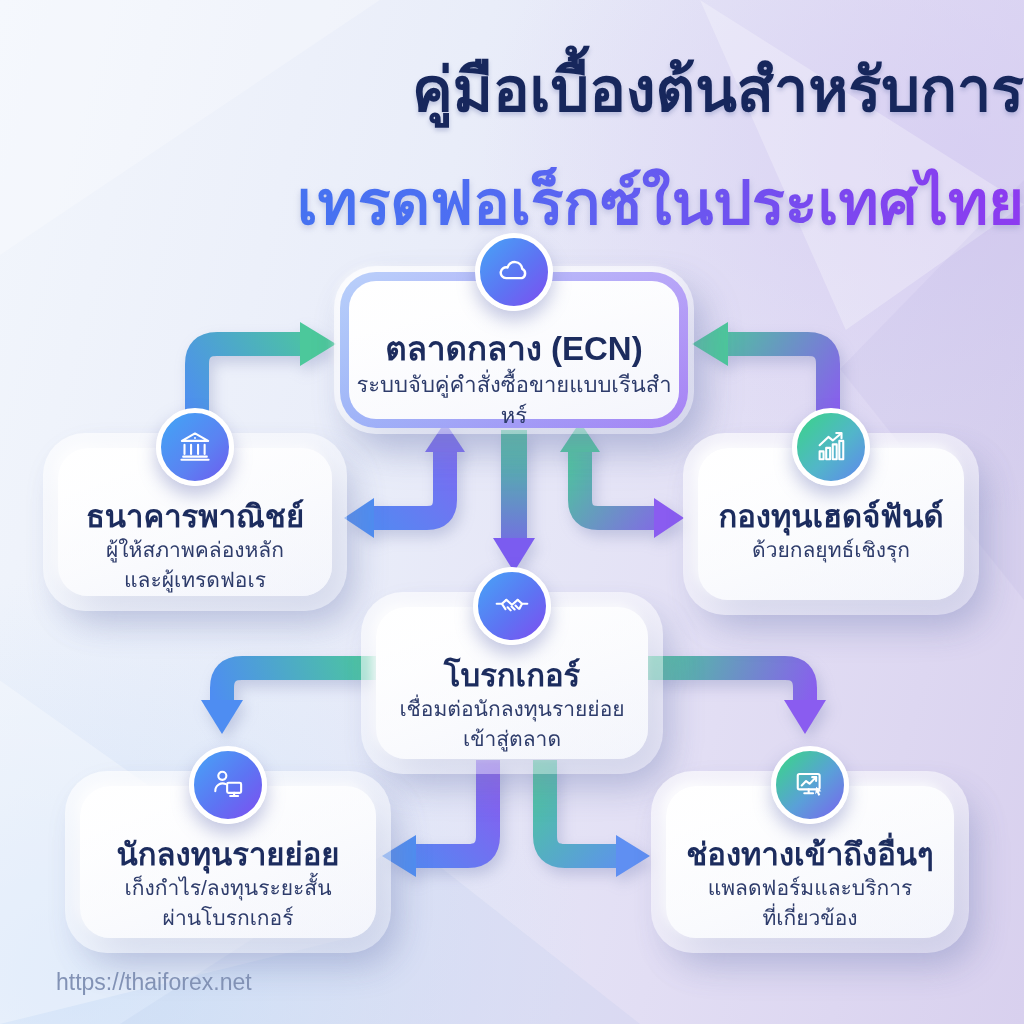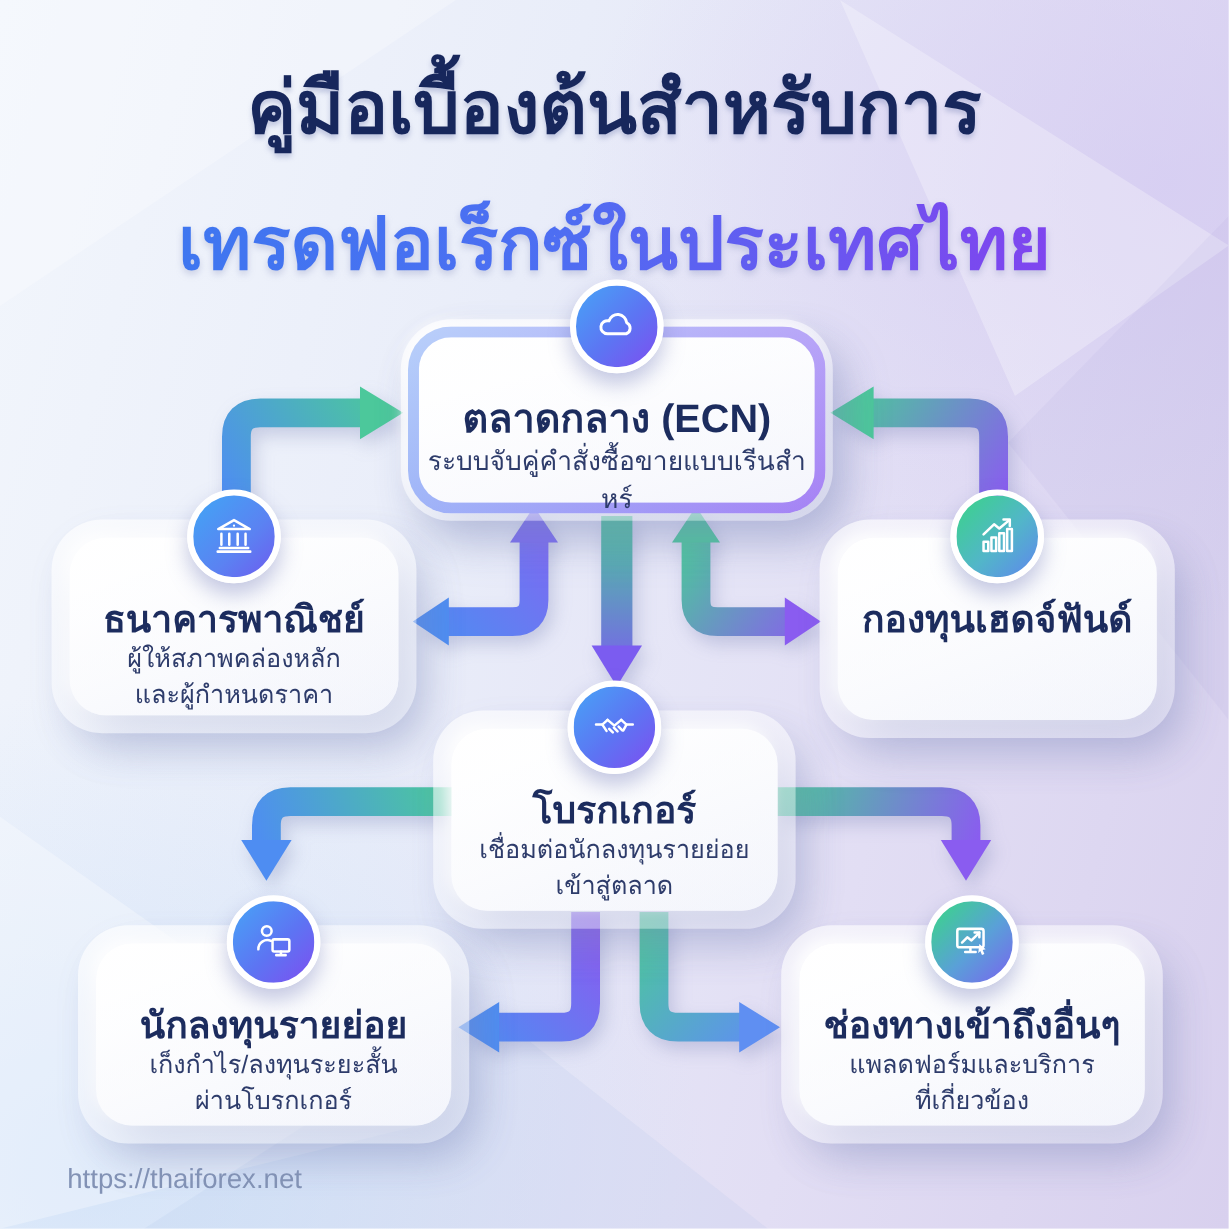--- a/index.html
+++ b/index.html
@@ -28,21 +28,21 @@
         background: rgba(255,255,255,.30);
         clip-path: polygon(0 100%, 0 15%, 100% 78%); }
   .f4 { left:120px; top:840px; width:520px; height:184px;
         background: rgba(150,180,230,.10);
         clip-path: polygon(0 100%, 55% 0, 100% 100%); }
   .f5 { left:0; top:0; width:380px; height:300px;
         background: rgba(255,255,255,.25);
         clip-path: polygon(0 0, 100% 0, 0 85%); }
 
   
-  .title-wrap { position:absolute; top:52px; left:0; width:100%; text-align:center; z-index:3; }
+  .title-wrap { position:absolute; top:52px; left:0; width:100%; text-align:right; z-index:3; }
   .title-line1 {
     font-size: 61px; font-weight: 800; letter-spacing: 0px;
     color: #17275c;
     text-shadow: 0 3px 4px rgba(110,120,175,.35);
     line-height: 1.25;
   }
   .title-line2 {
     font-size: 61px; font-weight: 800; line-height: 1.2;
     background: linear-gradient(90deg, #3a79ef 5%, #4d6ef2 45%, #7a49ef 80%, #8d3bf0 100%);
     -webkit-background-clip: text; background-clip: text;
@@ -238,39 +238,40 @@
         <circle cx="24" cy="13.8" r="1.1" fill="#ffffff" stroke="none"></circle>
         <path d="M12,21.5 V32 M19.5,21.5 V32 M27.5,21.5 V32 M35,21.5 V32"></path>
         <path d="M10.5,35 H37.5"></path>
         <path d="M8.5,38.5 H39.5"></path>
       </svg>
     </div>
     <div class="node-body">
       <div class="node-title">ธนาคารพาณิชย์</div>
       <div class="node-sub">
         <span style="display:block">ผู้ให้สภาพคล่องหลัก</span>
-        <span style="display:block">และผู้กำหนดราคา</span>
+        <span style="display:block">และผู้เทรดฟอเร</span>
       </div>
     </div>
   </div>
 
   <div class="node hedge">
     <div class="icon-circle ic-green-blue">
       <svg viewBox="0 0 48 48" fill="none" stroke="#ffffff" stroke-width="2.4" stroke-linecap="round" stroke-linejoin="round">
         <rect x="11" y="29" width="4.5" height="9"></rect>
         <rect x="18.5" y="25" width="4.5" height="13"></rect>
         <rect x="26" y="21" width="4.5" height="17"></rect>
         <rect x="33.5" y="17" width="4.5" height="21"></rect>
         <path d="M11,22 L21,12.5 L26,16.5 L35.5,8.5"></path>
         <path d="M30,8 h6 v6"></path>
       </svg>
     </div>
     <div class="node-body">
       <div class="node-title">กองทุนเฮดจ์ฟันด์</div>
       <div class="node-sub">
+        <span style="display:block">ด้วยกลยุทธ์เชิงรุก</span>
       </div>
     </div>
   </div>
 
   <div class="node broker">
     <div class="icon-circle ic-blue-purple">
       <svg viewBox="0 0 48 48" fill="none" stroke="#ffffff" stroke-width="2.4" stroke-linecap="round" stroke-linejoin="round">
         <path d="M6.5,21.5 h6 l5,-4.5"></path>
         <path d="M41.5,21.5 h-6 l-5,-4.5"></path>
         <path d="M17.5,17 l6.5,5.5 l6.5,-5.5"></path>

